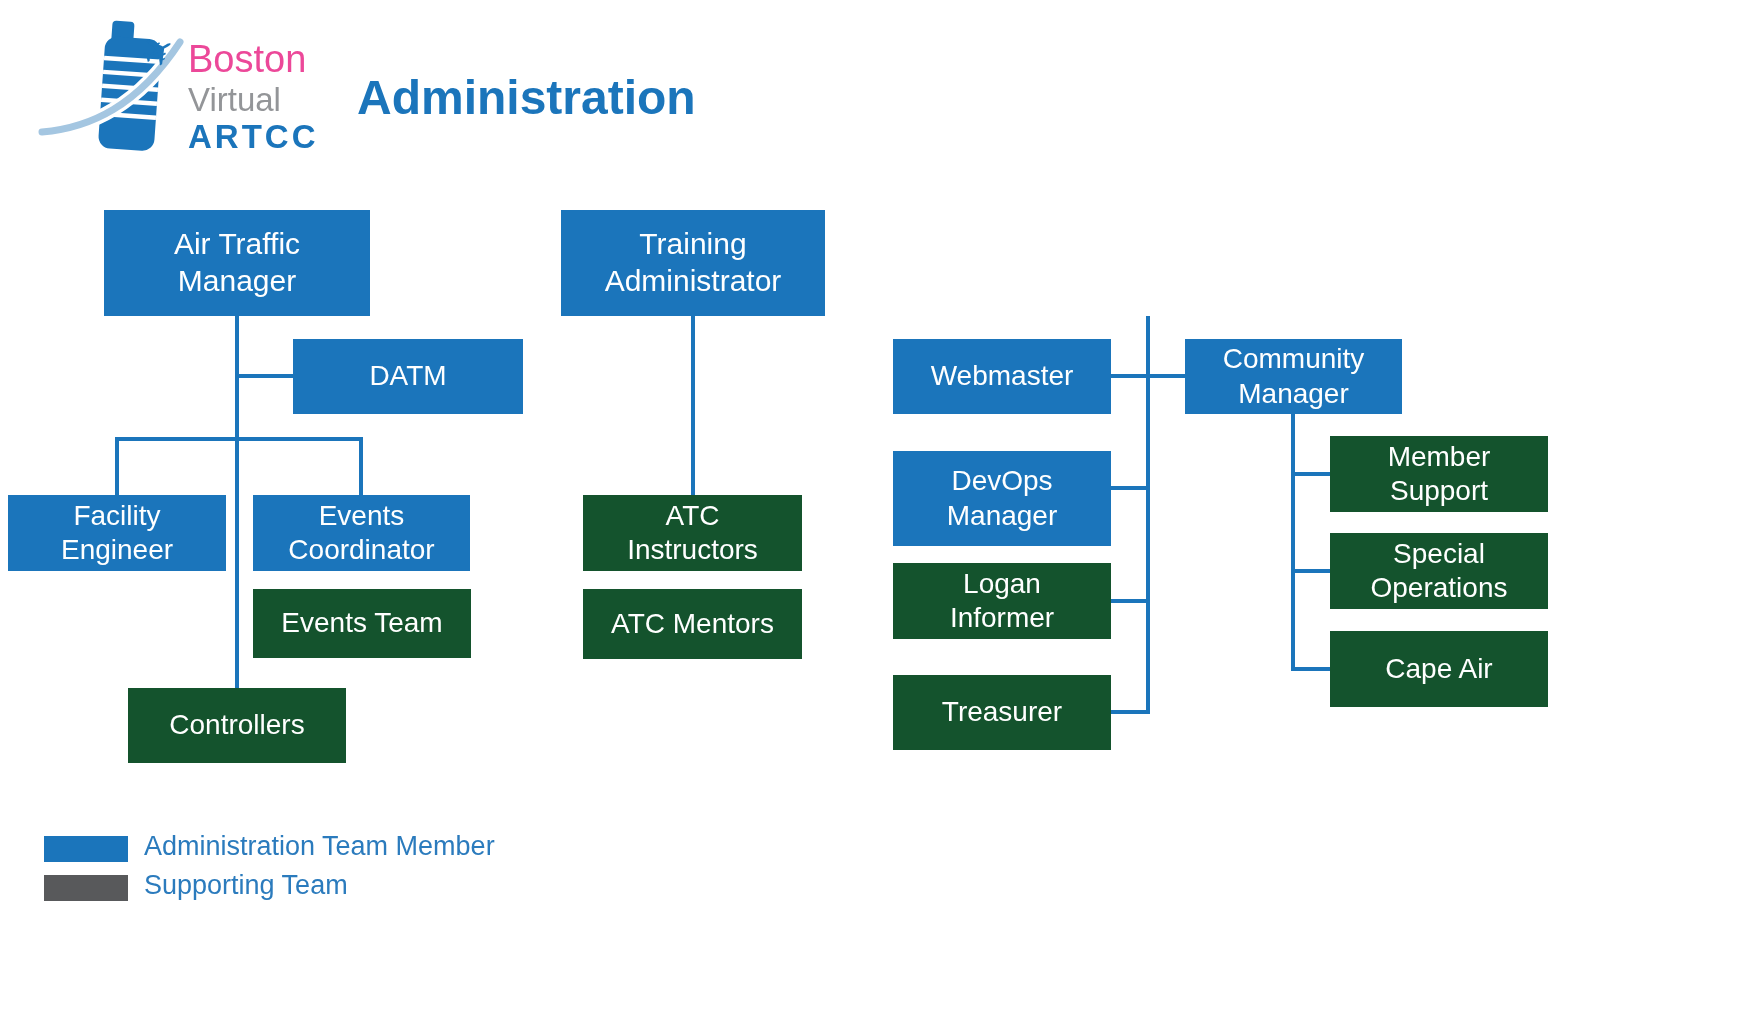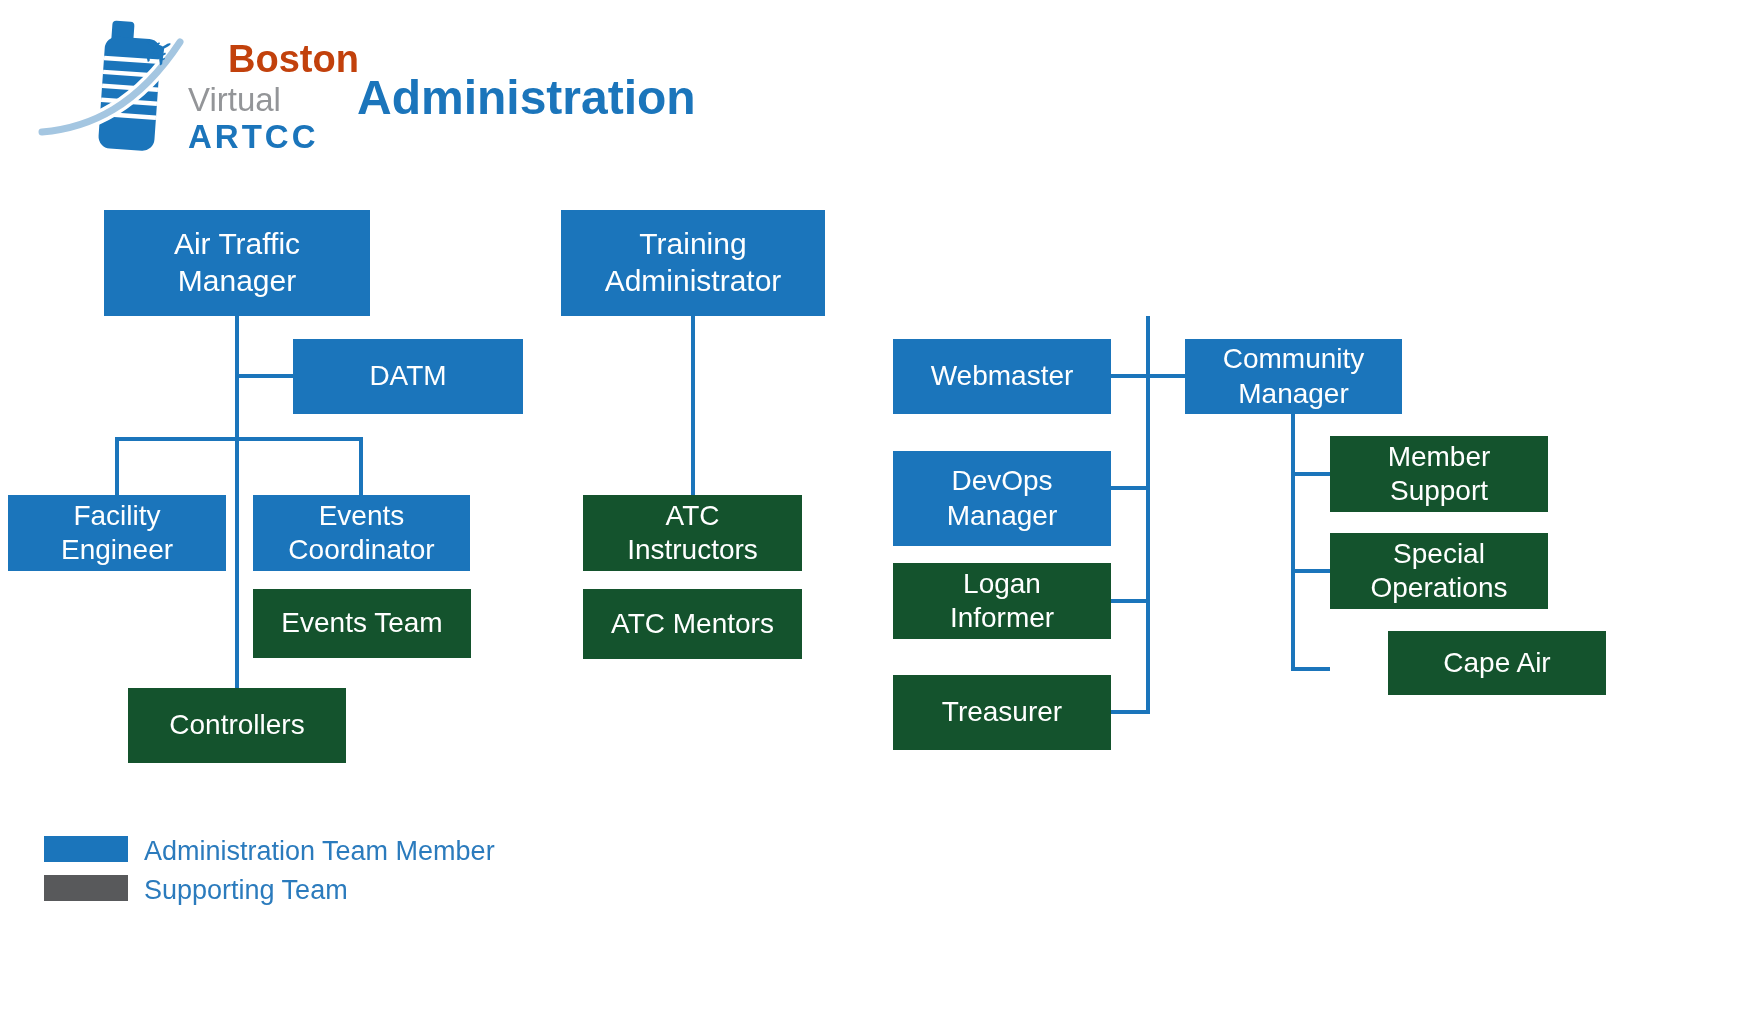--- a/index.html
+++ b/index.html
@@ -29,27 +29,27 @@
   .line { position: absolute; background: #1b75bb; }
 
   
   .page-title {
     position: absolute; left: 345px; top: 58px;
     font-size: 48px; font-weight: bold; color: #1b75bb;
   }
   .logo { position: absolute; left: 38px; top: 8px; display: flex; }
   .logo-svg { flex: none; }
   .logo-text { padding-top: 30px; display: flex; flex-direction: column; }
-  .logo-line1 { font-size: 38px; font-weight: bold; color: #c2410c; line-height: 1.12; margin-left: 40px; }
+  .logo-line1 { font-size: 38px; font-weight: normal; color: #ec4899; line-height: 1.12; }
   .logo-line2 { font-size: 33px; color: #939598; line-height: 1.14; }
   .logo-line3 { font-size: 33px; font-weight: bold; color: #1b75bb; letter-spacing: 3px; line-height: 1.14; }
 
   
   .legend { position: absolute; left: 44px; top: 836px; }
-  .legend-row { display: flex; align-items: flex-start; height: 26px; margin-bottom: 13px; }
+  .legend-row { display: flex; align-items: flex-end; height: 26px; margin-bottom: 13px; }
   .legend-swatch { width: 84px; height: 26px; margin-right: 16px; flex: none; }
   .legend-swatch.admin { background: #1b75bb; }
   .legend-swatch.supporting { background: #58595b; }
   .legend-label { font-size: 27px; color: #2b7bbd; }
 </style>
 </head>
 <body>
 
 <div class="stage">
 
@@ -108,21 +108,21 @@
   <div class="node supporting" style="left:583px;top:495px;width:219px;height:76px">ATC Instructors</div>
   <div class="node supporting" style="left:583px;top:589px;width:219px;height:70px">ATC Mentors</div>
 
   <div class="node admin" style="left:893px;top:339px;width:218px;height:75px">Webmaster</div>
   <div class="node admin" style="left:1185px;top:339px;width:217px;height:75px">Community Manager</div>
   <div class="node admin" style="left:893px;top:451px;width:218px;height:95px">DevOps Manager</div>
   <div class="node supporting" style="left:893px;top:563px;width:218px;height:76px">Logan Informer</div>
   <div class="node supporting" style="left:893px;top:675px;width:218px;height:75px">Treasurer</div>
   <div class="node supporting" style="left:1330px;top:436px;width:218px;height:76px">Member Support</div>
   <div class="node supporting" style="left:1330px;top:533px;width:218px;height:76px">Special Operations</div>
-  <div class="node supporting" style="left:1388px;top:631px;width:218px;height:64px">Cape Air</div>
+  <div class="node supporting" style="left:1330px;top:631px;width:218px;height:76px">Cape Air</div>
 
   <div class="legend">
     <div class="legend-row">
       <div class="legend-swatch admin"></div>
       <span class="legend-label">Administration Team Member</span>
     </div>
     <div class="legend-row">
       <div class="legend-swatch supporting"></div>
       <span class="legend-label">Supporting Team</span>
     </div>

